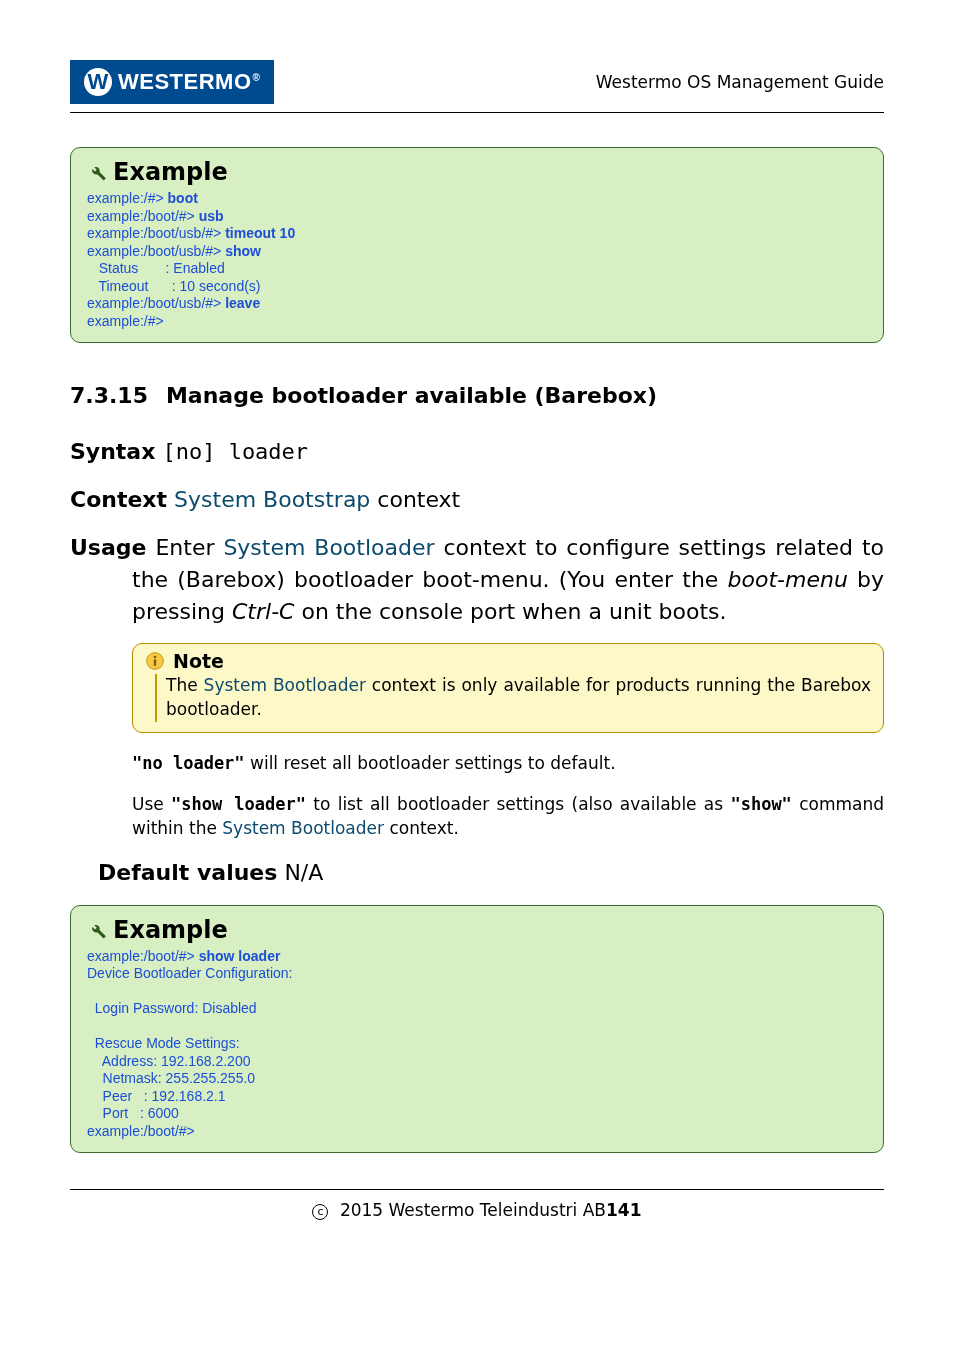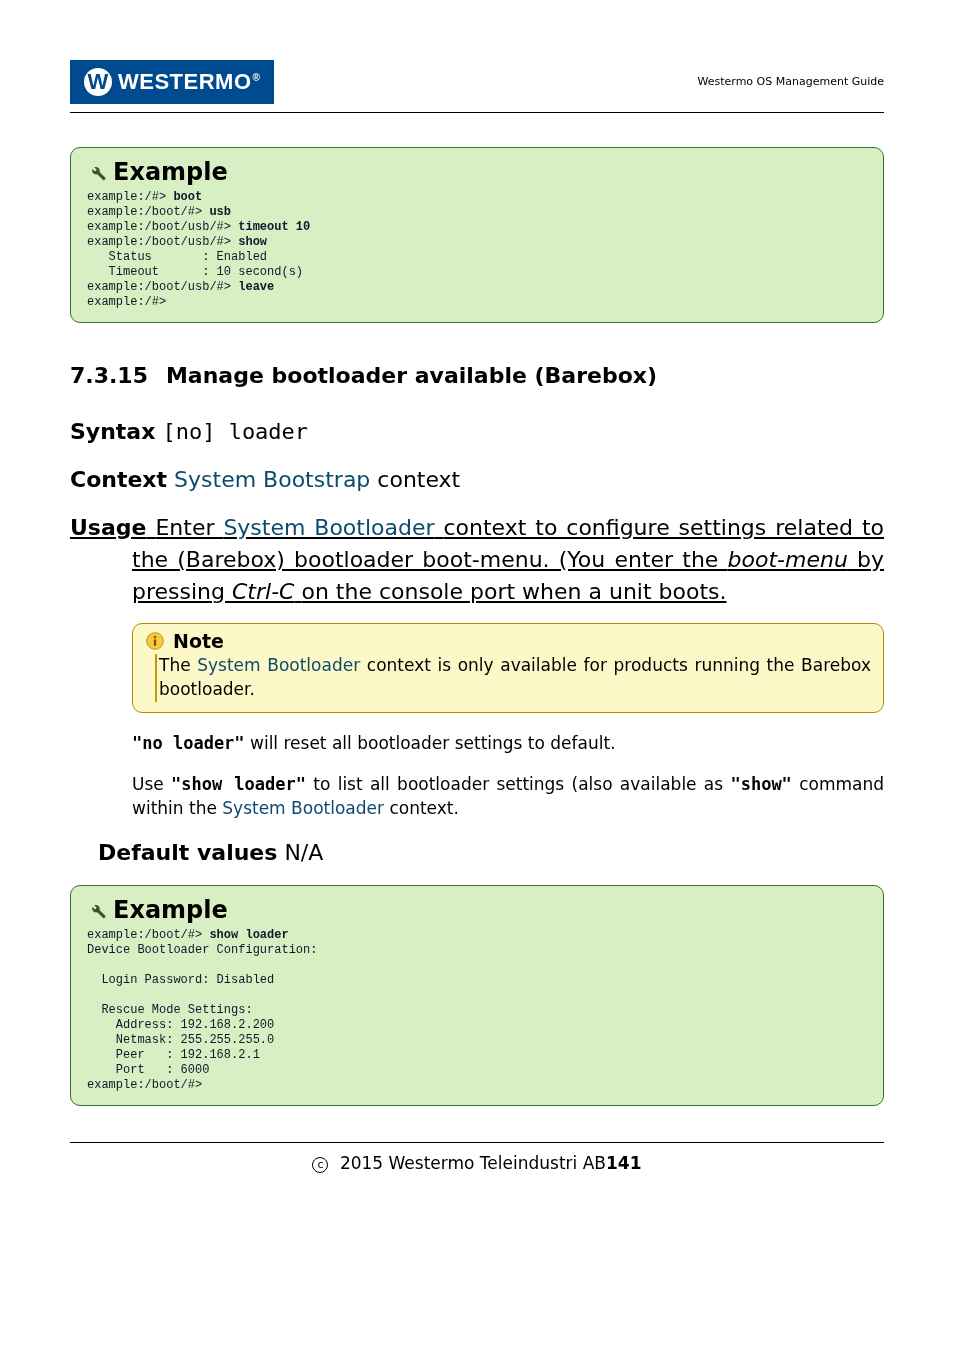--- a/index.html
+++ b/index.html
@@ -7,48 +7,48 @@
   body { padding: 0; }
 
   .page { width: 954px; min-height: 1350px; position: relative; padding: 60px 70px 40px 70px; }
 
   
   .header { display: flex; align-items: center; justify-content: space-between; margin-bottom: 8px; }
   .logo-box { background: #004a8f; color: #fff; padding: 8px 14px; display: inline-flex; align-items: center; gap: 6px; position: relative; }
   .logo-w-circle { width: 28px; height: 28px; border-radius: 50%; background: #fff; display: inline-flex; align-items: center; justify-content: center; color: #004a8f; font-weight: 900; font-size: 22px; font-family: "Arial Black", sans-serif; }
   .logo-text { font-family: "Arial Black","Impact",sans-serif; font-weight: 900; font-size: 22px; letter-spacing: 0.5px; text-transform: uppercase; }
   .logo-reg { font-size: 10px; vertical-align: super; margin-left: 1px; }
-  .header-right { text-align: right; font-size: 11px; line-height: 1.35; }
+  .header-right { text-align: right; font-size: 17px; line-height: 1.35; }
   .hr-line { border: none; border-top: 1px solid #000; margin: 6px 0 34px 0; }
 
   
   .example-box { border: 1px solid #3b6f2b; border-radius: 10px; background: #d7efc3; padding: 10px 16px 12px 16px; margin-bottom: 40px; }
   .example-title { display: flex; align-items: center; gap: 6px; font-weight: 800; font-size: 24px; margin-bottom: 4px; }
   .wrench-icon { width: 20px; height: 20px; }
-  .example-pre { font-family: Liberation Mono, monospace; font-size: 12px; line-height: 1.25; white-space: pre; color: #0f172a; }
+  .example-pre { font-family: Liberation Sans, sans-serif; font-size: 14px; line-height: 1.25; white-space: pre; color: #1d4ed8; }
   .example-pre .b { font-weight: 700; }
 
   
   .section-head { font-weight: 800; font-size: 22px; margin: 8px 0 28px 0; display: flex; gap: 18px; }
   .section-num { }
   .section-title { }
 
   
   .defblock { margin-bottom: 16px; font-size: 22px; line-height: 1.45; }
   .defblock .label { font-weight: 800; }
   .mono { font-family: "DejaVu Sans Mono","Menlo","Consolas",monospace; }
   .link { color: #0c4a6e; }
   .italic { font-style: italic; }
   .hanging-first { text-indent: -62px; margin-left: 62px; }
 
   
   .note-box { border: 1px solid #b58b00; border-radius: 10px; background: #fdf8c8; padding: 6px 12px 10px 12px; margin: 16px 0 18px 62px; }
   .note-title { display: flex; align-items: center; gap: 8px; font-weight: 800; font-size: 19px; margin-bottom: 2px; }
   .note-icon { width: 20px; height: 20px; }
-  .note-body { border-left: 2px solid #c29a00; margin-left: 10px; padding-left: 2px; font-size: 17px; line-height: 1.4; text-align: justify; }
+  .note-body { border-left: 2px solid #c29a00; margin-left: 10px; padding-left: 9px; font-size: 17px; line-height: 1.4; text-align: justify; }
 
   .indented-para { margin-left: 62px; font-size: 17px; line-height: 1.45; margin-bottom: 16px; text-align: justify; }
   .cmdq { font-family: "DejaVu Sans Mono","Menlo","Consolas",monospace; font-weight: 700; }
 
   
   .footer-line { border: none; border-top: 1px solid #000; margin-top: 36px; margin-bottom: 10px; }
   .footer { display: flex; justify-content: center; font-size: 17px; }
   .copyright-c { display: inline-block; border: 1px solid #000; border-radius: 50%; width: 16px; height: 16px; line-height: 14px; font-size: 11px; text-align: center; margin-right: 6px; vertical-align: 1px; }
   .page-num { font-weight: 800; }
 </style>
@@ -98,21 +98,21 @@
     <span class="mono">[no] loader</span>
   </div>
 
   <div class="defblock">
     <span class="label">Context</span>
     <span> </span>
     <span class="link">System Bootstrap</span>
     <span> context</span>
   </div>
 
-  <div class="defblock hanging-first" style="text-align: justify; text-decoration: underline;">
+  <div class="defblock hanging-first" style="text-align: justify;">
     <span class="label">Usage</span>
     <span> </span>
     <span>Enter </span>
     <span class="link">System Bootloader</span>
     <span> context to configure settings related to the (Barebox) bootloader boot-menu.  (You enter the </span>
     <span class="italic">boot-menu</span>
     <span> by pressing </span>
     <span class="italic">Ctrl-C</span>
     <span> on the console port when a unit boots.</span>
   </div>

